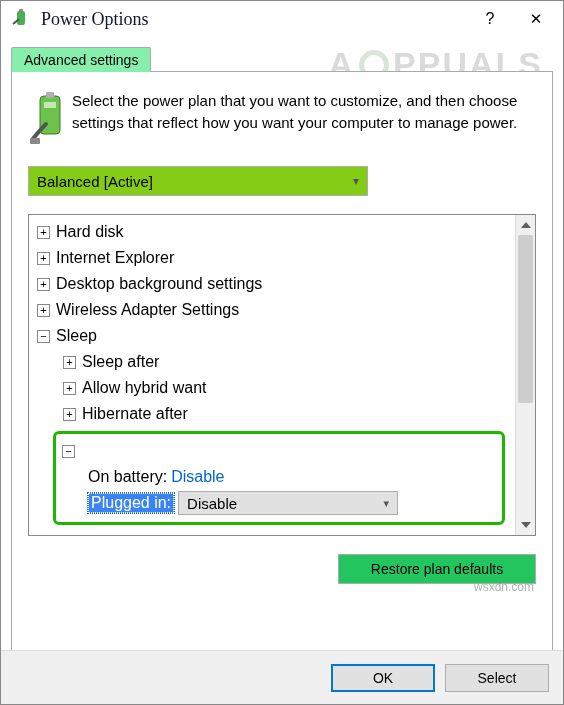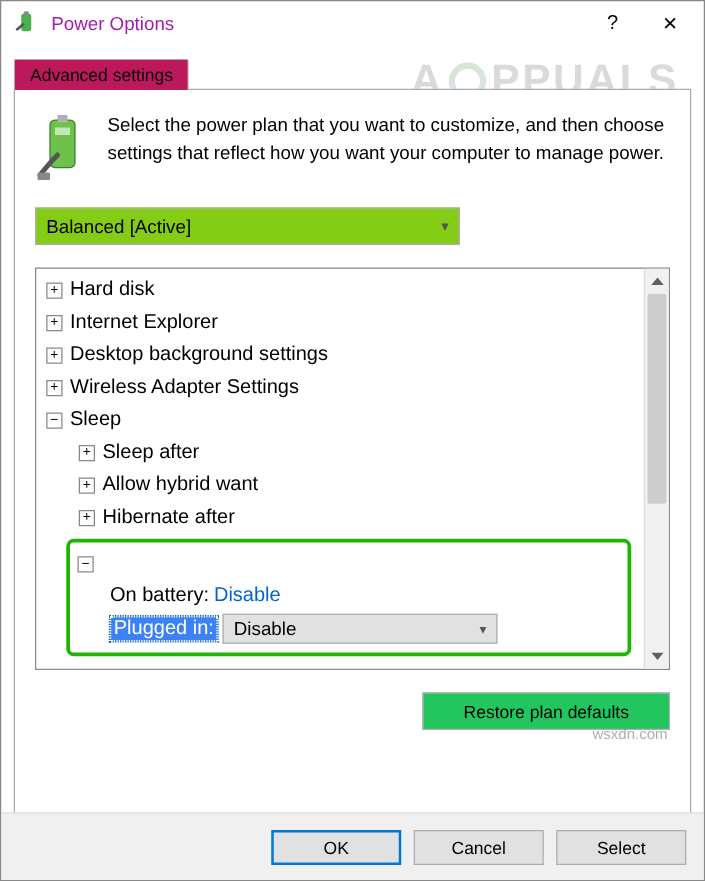--- a/index.html
+++ b/index.html
@@ -1,33 +1,33 @@
 <!DOCTYPE html>
 <html><head>
   <meta charset="utf-8">
   <style>
     * { box-sizing: border-box; margin: 0; padding: 0; font-family: "Segoe UI", Tahoma, sans-serif; }
     body { background: #fff; width: 564px; height: 705px; border: 1px solid #888; position: relative; overflow: hidden; }
 
     
     .titlebar { height: 36px; display: flex; align-items: center; padding: 0 4px 0 10px; }
     .titlebar .app-icon { width: 20px; height: 20px; margin-right: 10px; }
-    .titlebar .title { font-size: 15px; flex: 1; color: #a21caf; }
+    .titlebar .title { font-size: 18px; flex: 1; color: #0f172a; font-family: Liberation Serif, serif; }
     .titlebar .tb-btn { width: 46px; height: 30px; display: flex; align-items: center; justify-content: center; cursor: pointer; }
 
     
     .outer { padding: 6px 10px 0 10px; }
 
     
     .tabstrip { height: 28px; display: flex; align-items: flex-end; }
-    .tab { border: 1px solid #aaa; border-bottom: none; padding: 4px 12px 4px 12px; font-size: 14px; background: #be185d; border-radius: 2px 2px 0 0; position: relative; bottom: -1px; z-index: 2; }
+    .tab { border: 1px solid #aaa; border-bottom: none; padding: 4px 12px 4px 12px; font-size: 14px; background: #86efac; border-radius: 2px 2px 0 0; position: relative; bottom: -1px; z-index: 2; }
     .tabpanel { border: 1px solid #aaa; padding: 18px 16px 16px 16px; height: 582px; position: relative; background: #fff; }
 
     
-    .intro { display: flex; gap: 14px; margin-bottom: 20px; }
+    .intro { display: flex; margin-bottom: 20px; }
     .intro .battery-icon { width: 44px; height: 56px; flex: none; }
     .intro .introtext { font-size: 15px; line-height: 1.45; color: #000; }
 
     
     .plan-combo { display: flex; align-items: center; justify-content: space-between; height: 30px; width: 340px; background: #84cc16; border: 1px solid #adadad; padding: 0 8px; font-size: 15px; cursor: pointer; }
     .plan-combo .chev { font-size: 12px; color: #555; }
 
     
     .treebox { margin-top: 18px; border: 1px solid #888; height: 322px; display: flex; background: #fff; }
     .tree { flex: 1; padding: 4px 2px; overflow: hidden; position: relative; }
@@ -201,18 +201,15 @@
 
     <div class="footer-wm">wsxdn.com</div>
   </div>
 </div>
 
 <div class="btnrow">
   <button class="dlg-btn primary">
     <span>OK</span>
   </button>
   <button class="dlg-btn">
-    <span>Cancel</span>
-  </button>
-  <button class="dlg-btn">
     <span>Select</span>
   </button>
 </div>
 
 </body></html>

